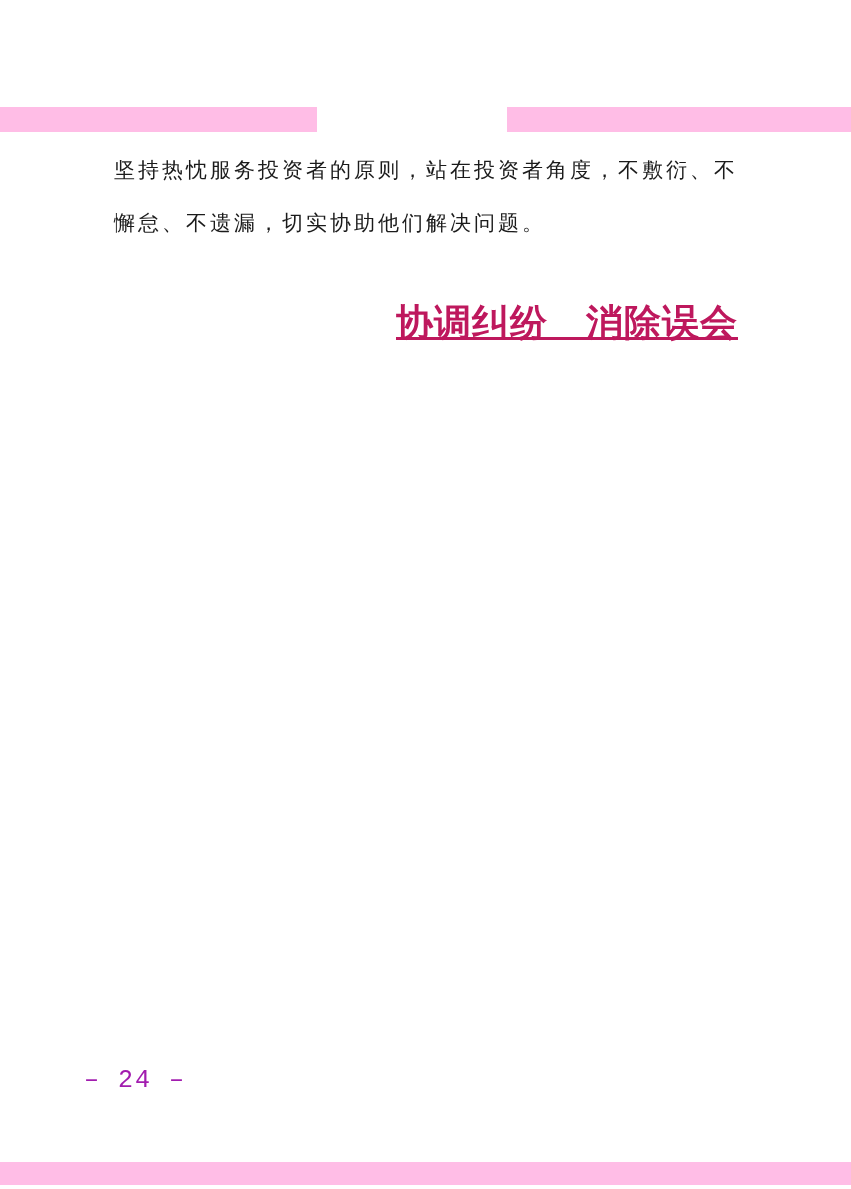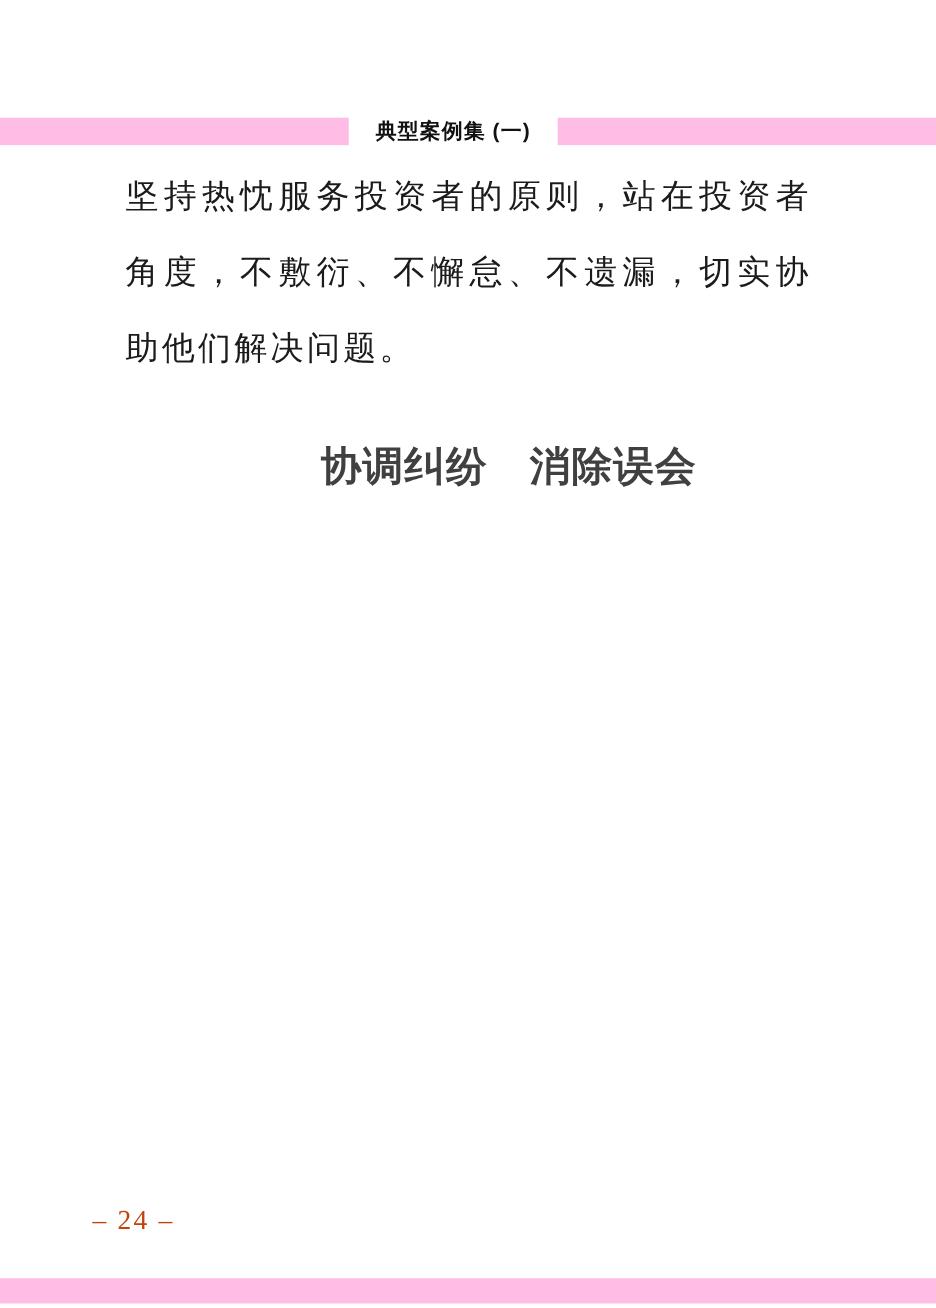--- a/index.html
+++ b/index.html
@@ -25,58 +25,58 @@
     font-family:"Liberation Sans","DejaVu Sans",sans-serif;
     font-weight:bold;font-size:19px;letter-spacing:1px;
     color:#111;white-space:nowrap;
   }
   
   .body-text{
     position:absolute;top:144px;left:114px;width:624px;
   }
   .body-text p{
     margin:0;
-    font-size:30px;
-    line-height:69px;
+    font-size:21px;
+    line-height:53px;
     letter-spacing:3px;
     text-align:justify;
     text-justify:inter-character;
   }
   .body-text p.indent{text-indent:2em;}
   .section-heading{
     margin:51px 0 14px 0;
     padding-left:73px;
     font-family:"Liberation Sans","DejaVu Sans",sans-serif;
     font-weight:bold;
     font-size:37px;
     line-height:44px;
     letter-spacing:1px;
-    color:#404040;
-    text-align:center;
+    color:#be185d;
+    text-align:right;
     white-space:nowrap;
+    text-decoration:underline;
   }
   
   .page-number{
-    position:absolute;left:84px;top:1096px;
-    font-size:25px;letter-spacing:2px;color:#c2410c;
-    font-family:Liberation Serif, serif;
+    position:absolute;left:84px;top:1066px;
+    font-size:25px;letter-spacing:2px;color:#a21caf;
+    font-family:Liberation Mono, monospace;
   }
   .ftr-bar{
     position:absolute;left:0;right:0;top:1162px;height:23px;
     background:#ffbde6;
   }
 </style>
 </head>
 <body>
 
 <div class="page">
 
   <div class="hdr-bar left"></div>
   <div class="hdr-bar right"></div>
-  <div class="hdr-title">典型案例集 (一)</div>
 
   <div class="body-text">
     <p>坚持热忱服务投资者的原则，站在投资者角度，不敷衍、不懈怠、不遗漏，切实协助他们解决问题。</p>
     <div class="section-heading">协调纠纷　消除误会</div>
   </div>
 
   <div class="page-number">– 24 –</div>
   <div class="ftr-bar"></div>
 
 </div>

